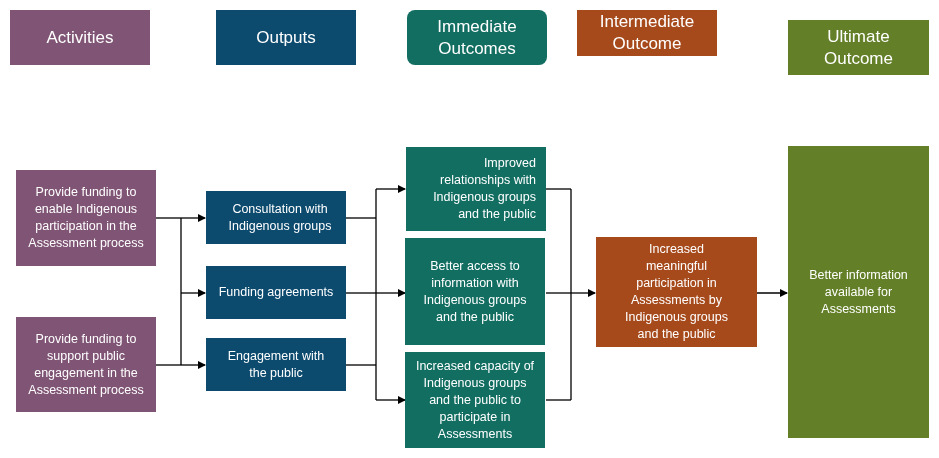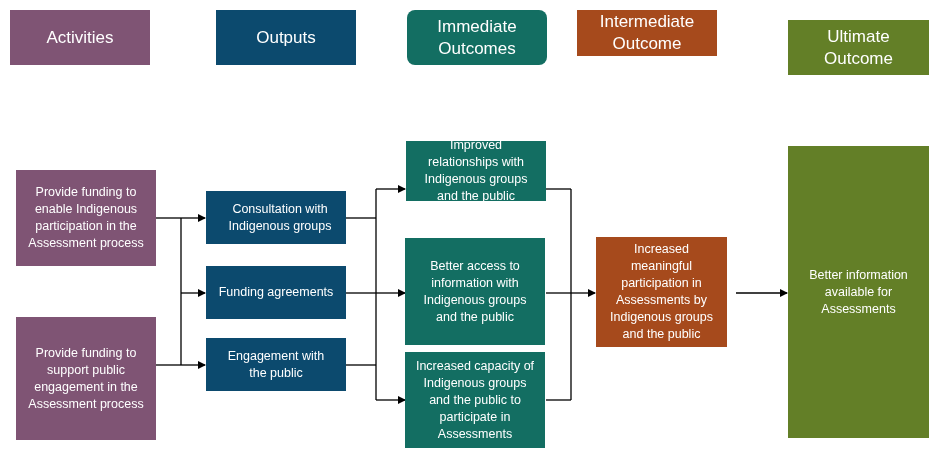--- a/index.html
+++ b/index.html
@@ -64,43 +64,43 @@
     <line x1="571" y1="189" x2="571" y2="400"></line>
     <line x1="571" y1="293" x2="595" y2="293" marker-end="url(#arr)"></line>
 
     <line x1="736" y1="293" x2="787" y2="293" marker-end="url(#arr)"></line>
   </g>
 </svg>
 
 <div class="box node c-act" style="left:16px;top:170px;width:140px;height:96px;">
     <span>Provide funding to enable Indigenous participation in the Assessment process</span>
   </div>
-<div class="box node c-act" style="left:16px;top:317px;width:140px;height:123px;">
+<div class="box node c-act" style="left:16px;top:317px;width:140px;height:95px;">
     <span>Provide funding to support public engagement in the Assessment process</span>
   </div>
 
 <div class="box node c-out" style="left:206px;top:191px;width:140px;height:53px;">
     <span style="width:112px;margin-left:8px;">Consultation with Indigenous groups</span>
   </div>
 <div class="box node c-out" style="left:206px;top:266px;width:140px;height:53px;">
     <span>Funding agreements</span>
   </div>
 <div class="box node c-out" style="left:206px;top:338px;width:140px;height:53px;">
     <span style="width:106px;">Engagement with the public</span>
   </div>
 
-<div class="box node c-imm" style="left:406px;top:141px;width:140px;height:60px;">
+<div class="box node c-imm" style="left:406px;top:147px;width:140px;height:84px;text-align:right;">
     <span style="width:120px;">Improved relationships with Indigenous groups and the public</span>
   </div>
 <div class="box node c-imm" style="left:405px;top:238px;width:140px;height:107px;">
     <span style="width:120px;">Better access to information with Indigenous groups and the public</span>
   </div>
 <div class="box node c-imm" style="left:405px;top:352px;width:140px;height:96px;">
     <span style="width:126px;">Increased capacity of Indigenous groups and the public to participate in Assessments</span>
   </div>
 
-<div class="box node c-int" style="left:596px;top:237px;width:131px;height:110px;">
+<div class="box node c-int" style="left:596px;top:237px;width:161px;height:110px;">
     <span style="width:112px;">Increased meaningful participation in Assessments by Indigenous groups and the public</span>
   </div>
 
 <div class="box node c-ult" style="left:788px;top:146px;width:141px;height:292px;">
     <span style="width:118px;">Better information available for Assessments</span>
   </div>
 
 </body></html>

